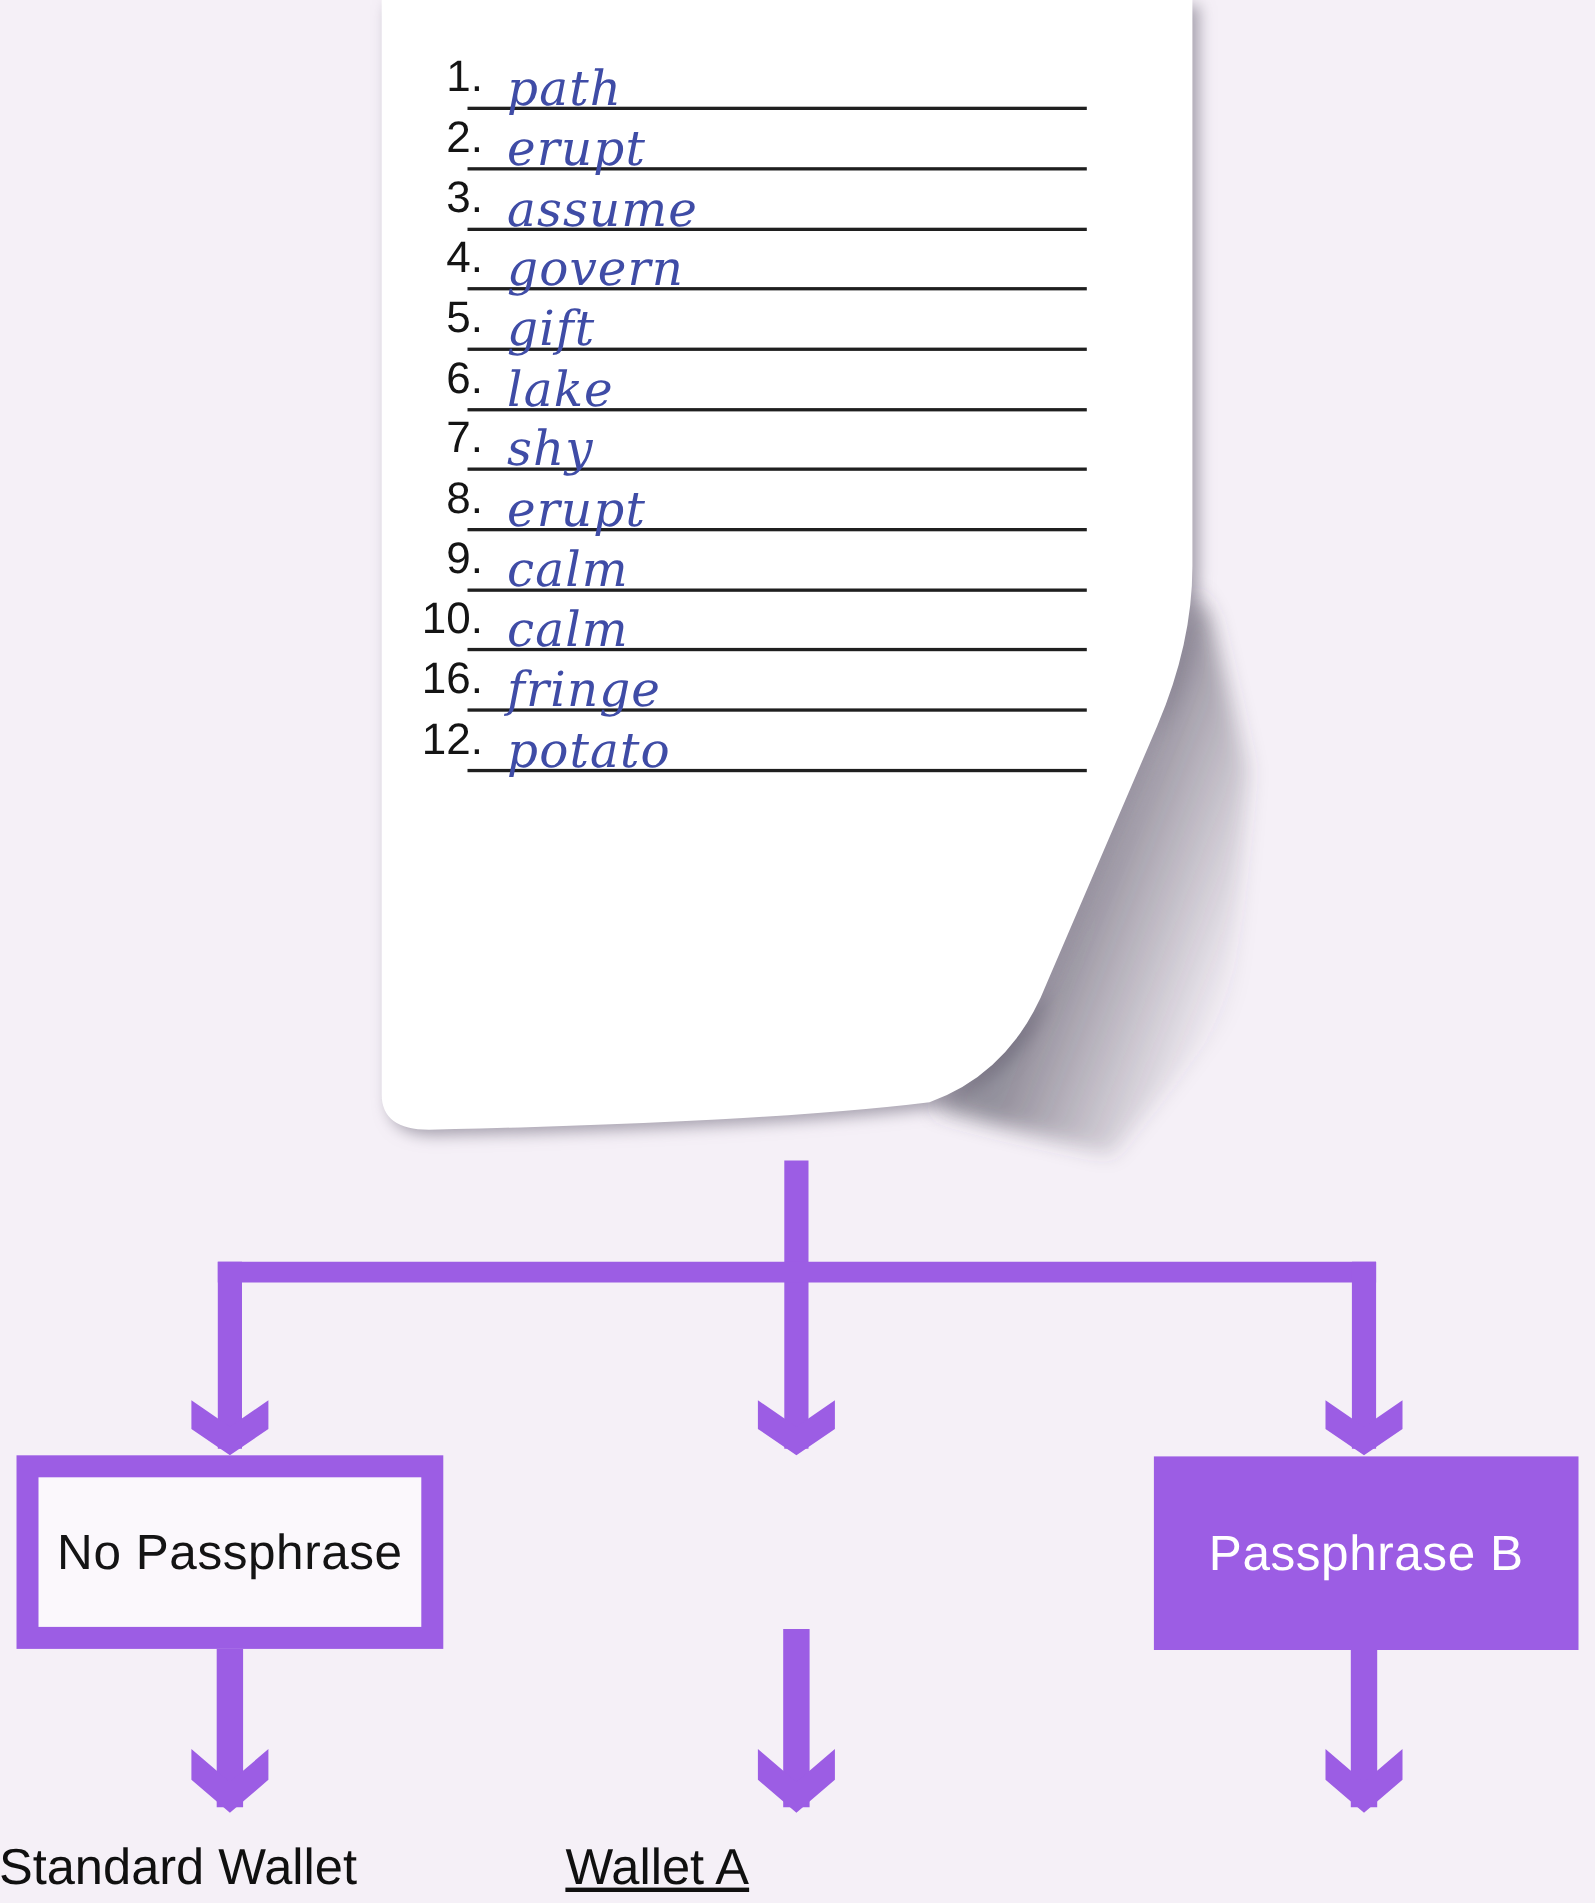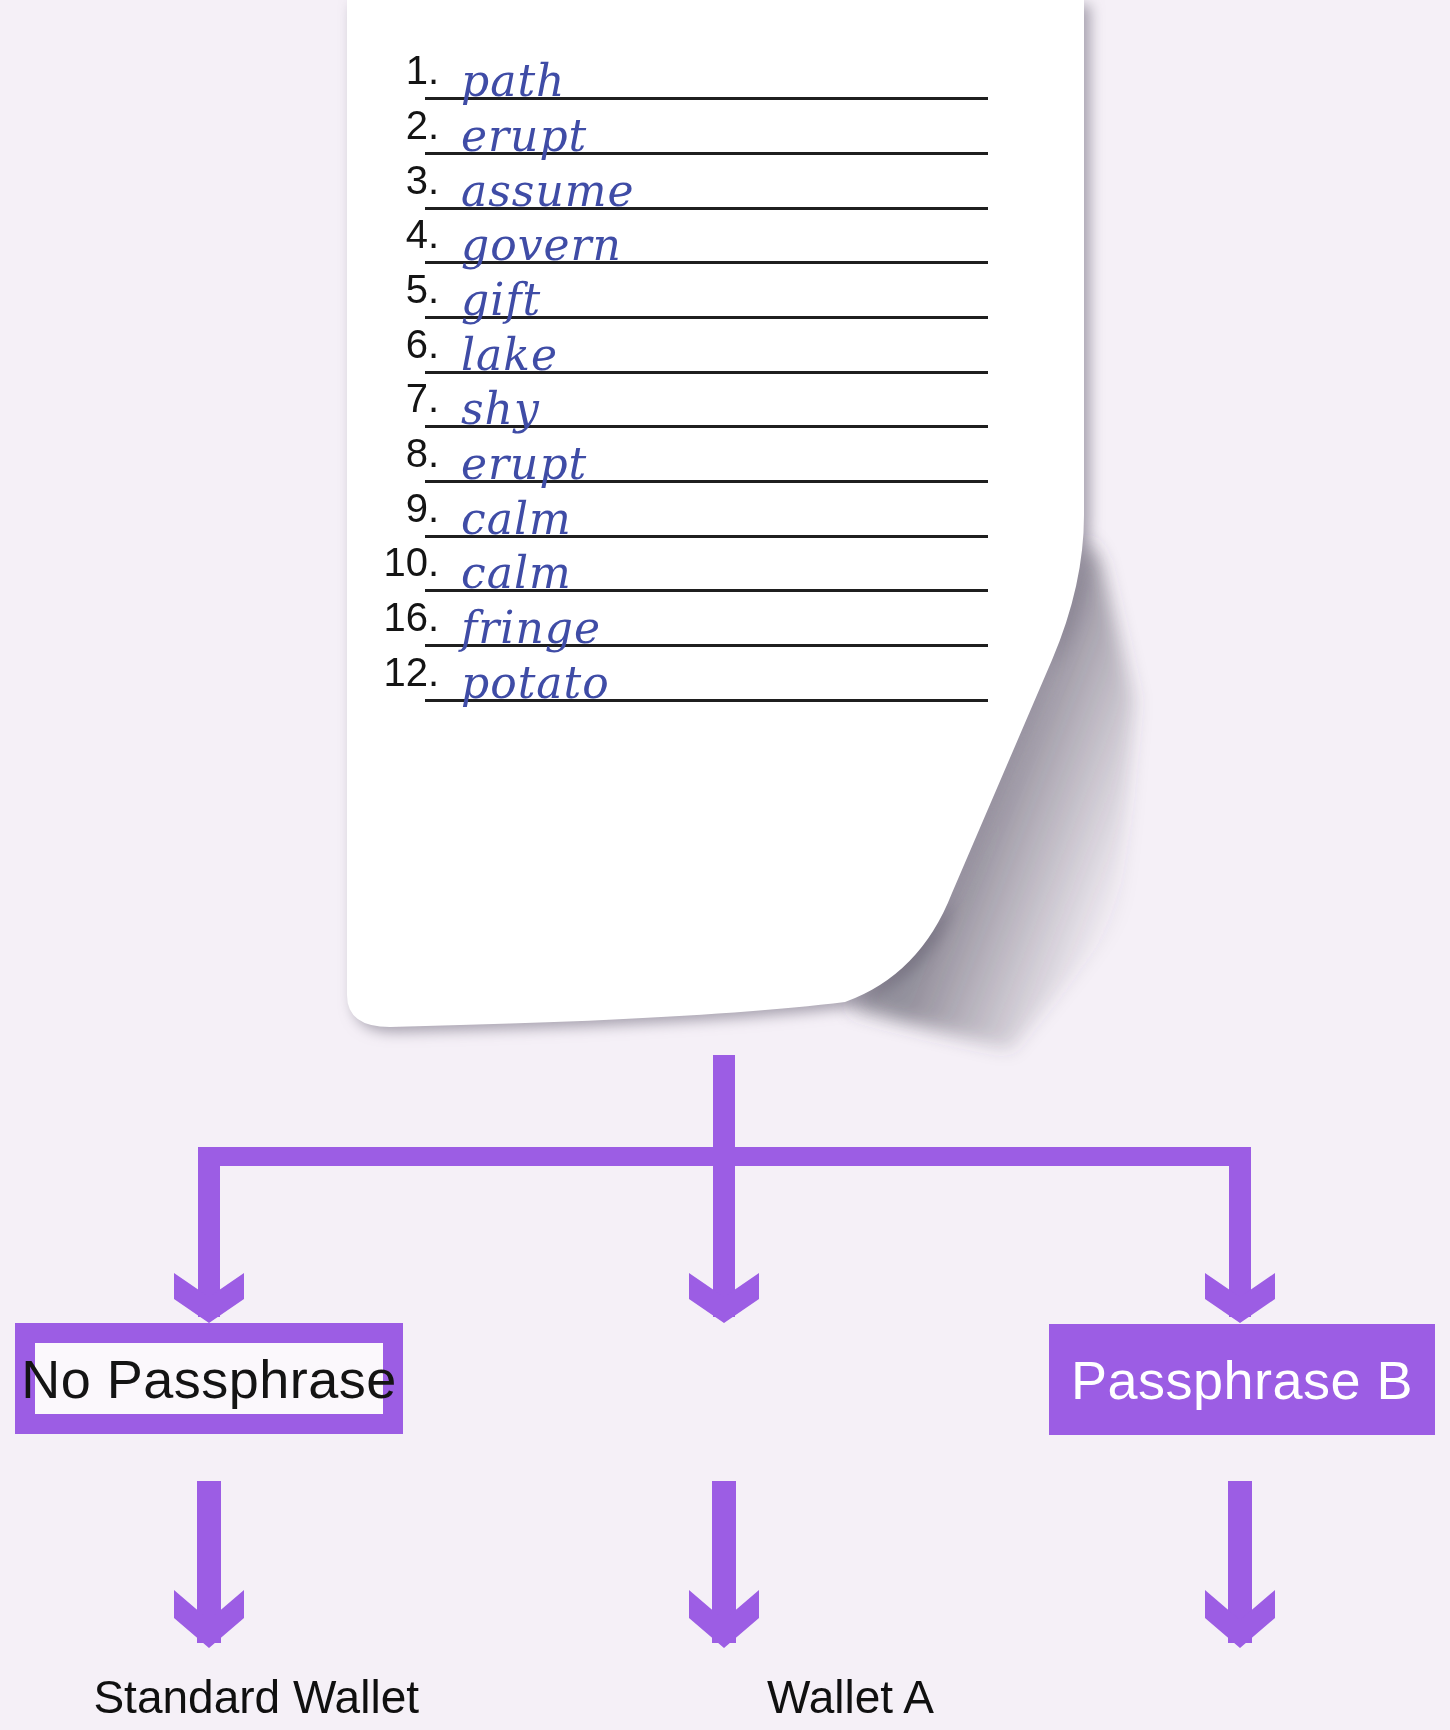--- a/index.html
+++ b/index.html
@@ -30,47 +30,47 @@
     position:absolute;left:114px;bottom:-6px;
     font-family:"DejaVu Serif", serif;
     font-style:italic;
     font-size:44px;letter-spacing:1px;
     color:var(--ink,#3f4ca6);
     white-space:nowrap;
   }
 
   
   .flow-box{
-    position:absolute;top:1324px;height:111px;
+    position:absolute;top:1324px;height:176px;
     box-sizing:border-box;
     display:flex;align-items:center;justify-content:center;
-    font-size:54px;letter-spacing:.5px;
+    font-size:45px;letter-spacing:.5px;
     white-space:nowrap;
   }
   .flow-box.outline{
     left:15px;width:388px;top:1323px;
     background:var(--box-fill-light,#fbf8fc);
     border:20px solid var(--accent,#9c5de4);
     color:var(--text,#141414);
   }
   .flow-box.filled{
     background:var(--accent,#9c5de4);
     color:#ffffff;
   }
   .flow-box.box-a{left:530px;width:390px;}
   .flow-box.box-b{left:1049px;width:386px;}
 
   .result-label{
     position:absolute;top:1670px;width:420px;
-    text-align:right;
+    text-align:left;
     font-size:46px;color:#101010;
     white-space:nowrap;
   }
   .result-standard{left:-1px;}
-  .result-a{left:514px;}
+  .result-a{left:514px;text-decoration:underline;}
   .result-b{left:1030px;}
 </style>
 </head>
 <body>
 
 <div class="canvas">
 
   <svg class="art" viewBox="0 0 1450 1730">
     <defs>
       <linearGradient id="curlGrad" gradientUnits="userSpaceOnUse" x1="985" y1="805" x2="1140" y2="865">

